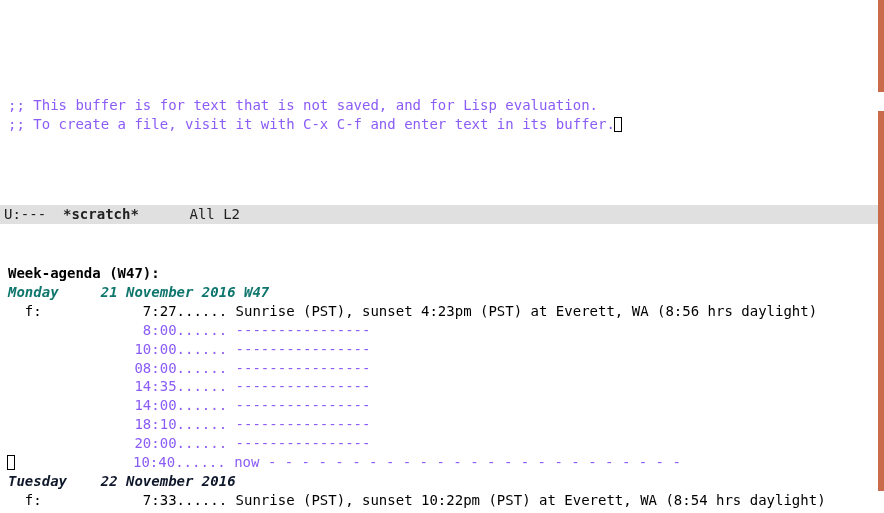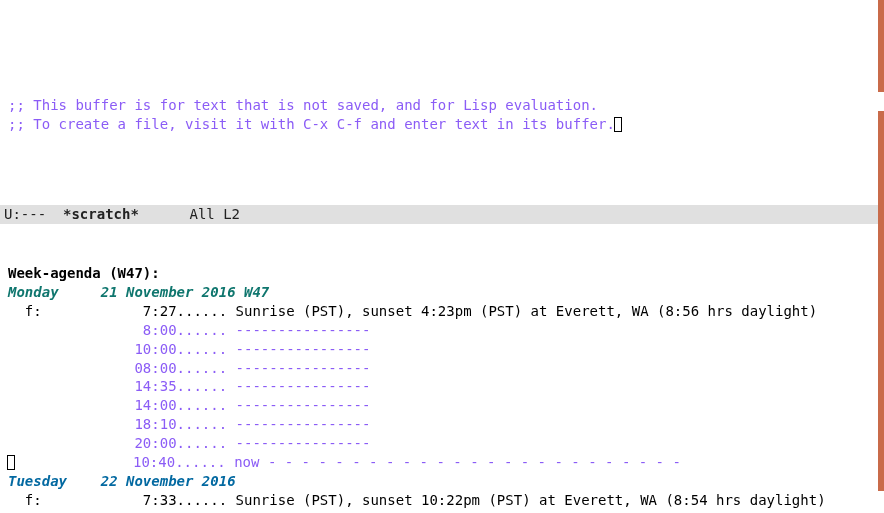--- a/index.html
+++ b/index.html
@@ -52,21 +52,21 @@
       font-weight: bold;
     }
     .agenda-buffer {
       padding: 2px 8px 0 8px;
     }
     .agenda-header {
       color: #000000;
       font-weight: bold;
     }
     .day-header {
-      color: #0369a1;
+      color: #0f172a;
       font-weight: bold;
       font-style: italic;
     }
     .day-header-today {
       color: #0f766e;
       font-weight: bold;
       font-style: italic;
     }
     .entry-line {
       color: #000;

